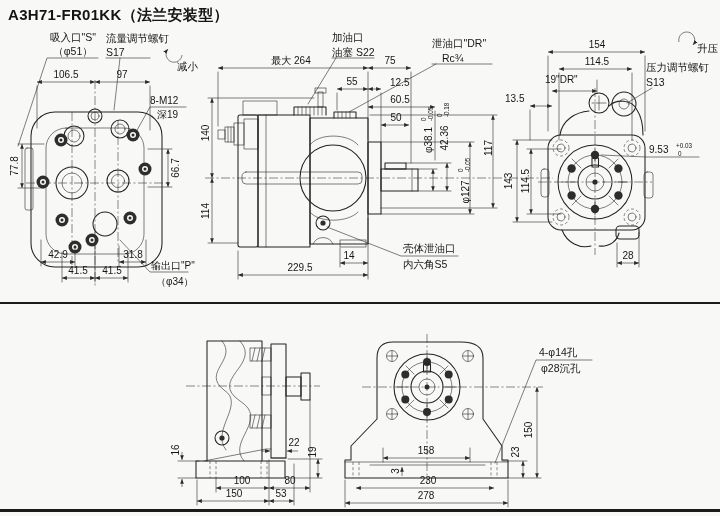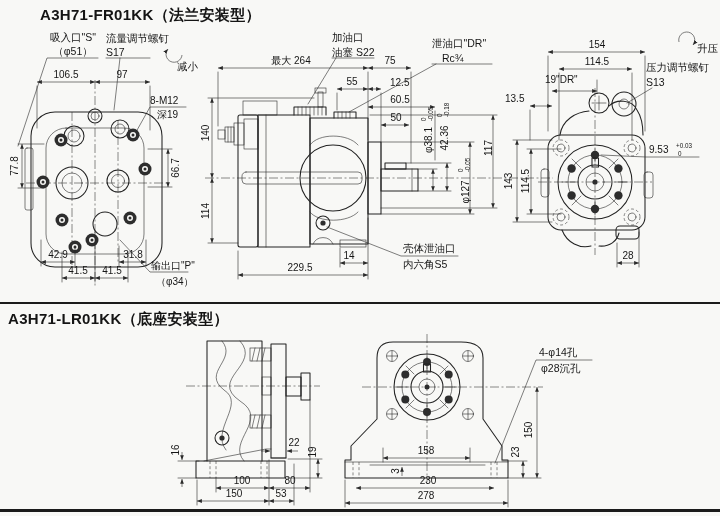--- a/index.html
+++ b/index.html
@@ -1,19 +1,19 @@
 <!DOCTYPE html>
 <html><head>
 <meta charset="utf-8">
 <style>
   html,body{margin:0;padding:0;}
   .page{position:relative;width:720px;height:516px;background:#f8f8f6;overflow:hidden;
         font-family:"Liberation Sans","DejaVu Sans",sans-serif;}
   .title{position:absolute;left:8px;font-size:15px;font-weight:bold;color:#141414;z-index:3;letter-spacing:.3px;}
-  .t1{top:6px;margin-left:32px;}
+  .t1{top:6px;}
   .t2{top:310px;}
   .note{position:absolute;left:556px;top:491px;font-size:11.5px;color:#141414;z-index:3;}
   .divider{position:absolute;left:0;top:302px;width:720px;height:2px;background:#1b1b1b;z-index:2;}
   .bottomrule{position:absolute;left:0;top:509px;width:720px;height:3px;background:#1b1b1b;z-index:2;}
   svg.draw{position:absolute;left:0;top:0;z-index:1;}
   .o{fill:none;stroke:#232323;stroke-width:1.05;stroke-linejoin:round;stroke-linecap:round;}
   .t{fill:none;stroke:#2a2a2a;stroke-width:.6;stroke-linecap:round;}
   .d{fill:none;stroke:#2a2a2a;stroke-width:.6;marker-start:url(#ar);marker-end:url(#ar);}
   .de{fill:none;stroke:#2a2a2a;stroke-width:.6;marker-end:url(#ar);}
   .c{fill:none;stroke:#2a2a2a;stroke-width:.55;stroke-dasharray:9 2.5 2 2.5;}
@@ -25,21 +25,20 @@
   .lm{font-size:10.5px;text-anchor:middle;}
   .sm{font-size:6.3px;text-anchor:start;}
   .bolt{fill:#2d2d2d;stroke:none;}
   .wht{fill:#f8f8f6;stroke:none;}
 </style>
 </head>
 <body>
 
 <div class="page">
   <div class="title t1">A3H71-FR01KK（法兰安装型）</div>
-  <div class="title t2">A3H71-LR01KK（底座安装型）</div>
   <div class="divider"></div>
   <div class="bottomrule"></div>
 
   <svg class="draw" width="720" height="516" viewBox="0 0 720 516">
     <defs>
       <marker id="ar" viewBox="0 0 10 10" refX="9" refY="5" markerWidth="9" markerHeight="9" orient="auto-start-reverse">
         <path d="M0,1.5 9,5 0,8.5 z" fill="#2a2a2a"></path>
       </marker>
     </defs>
 

